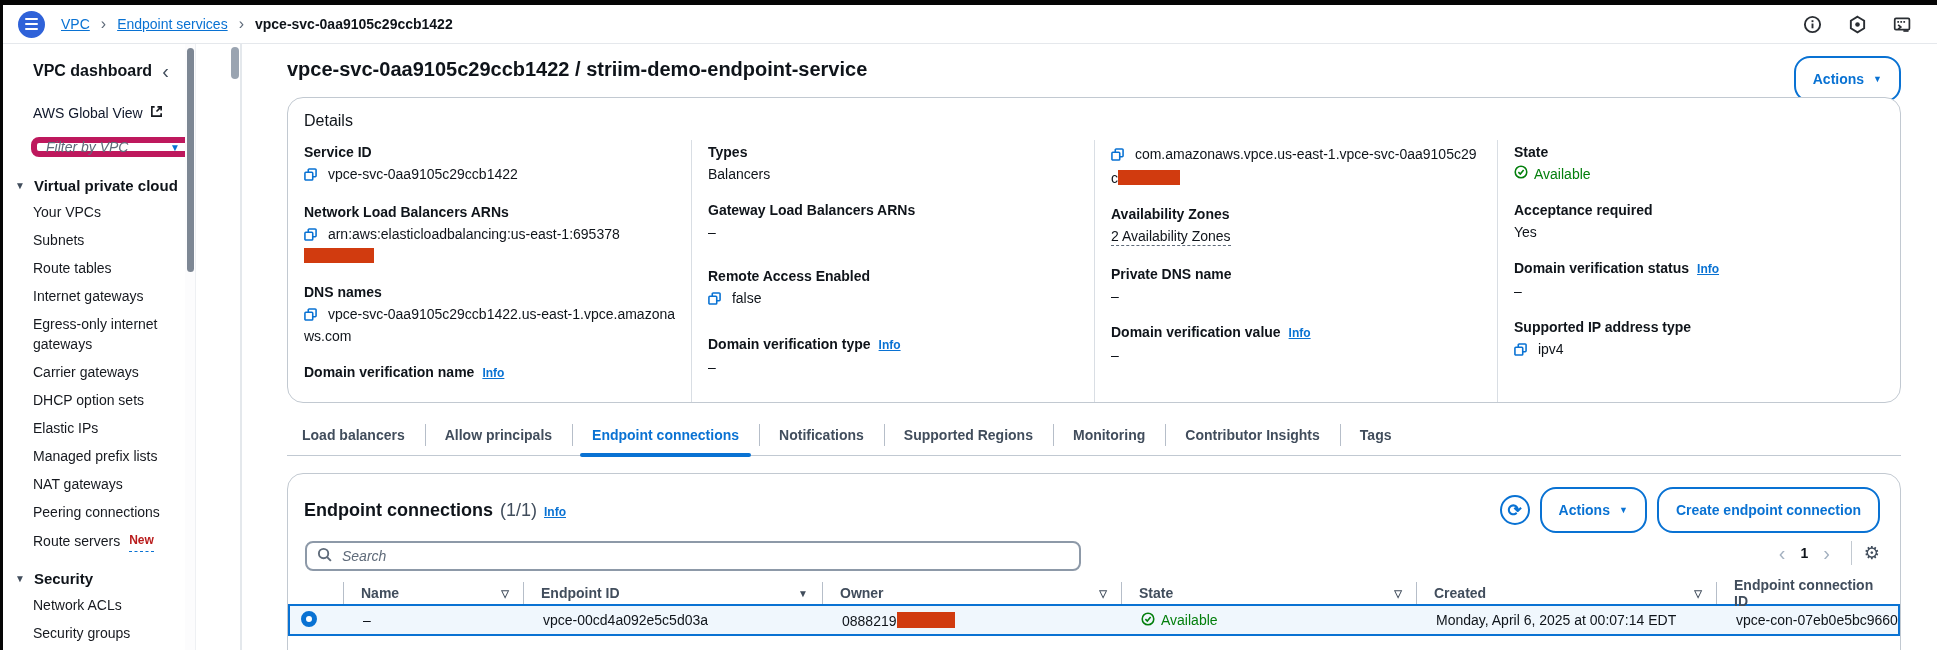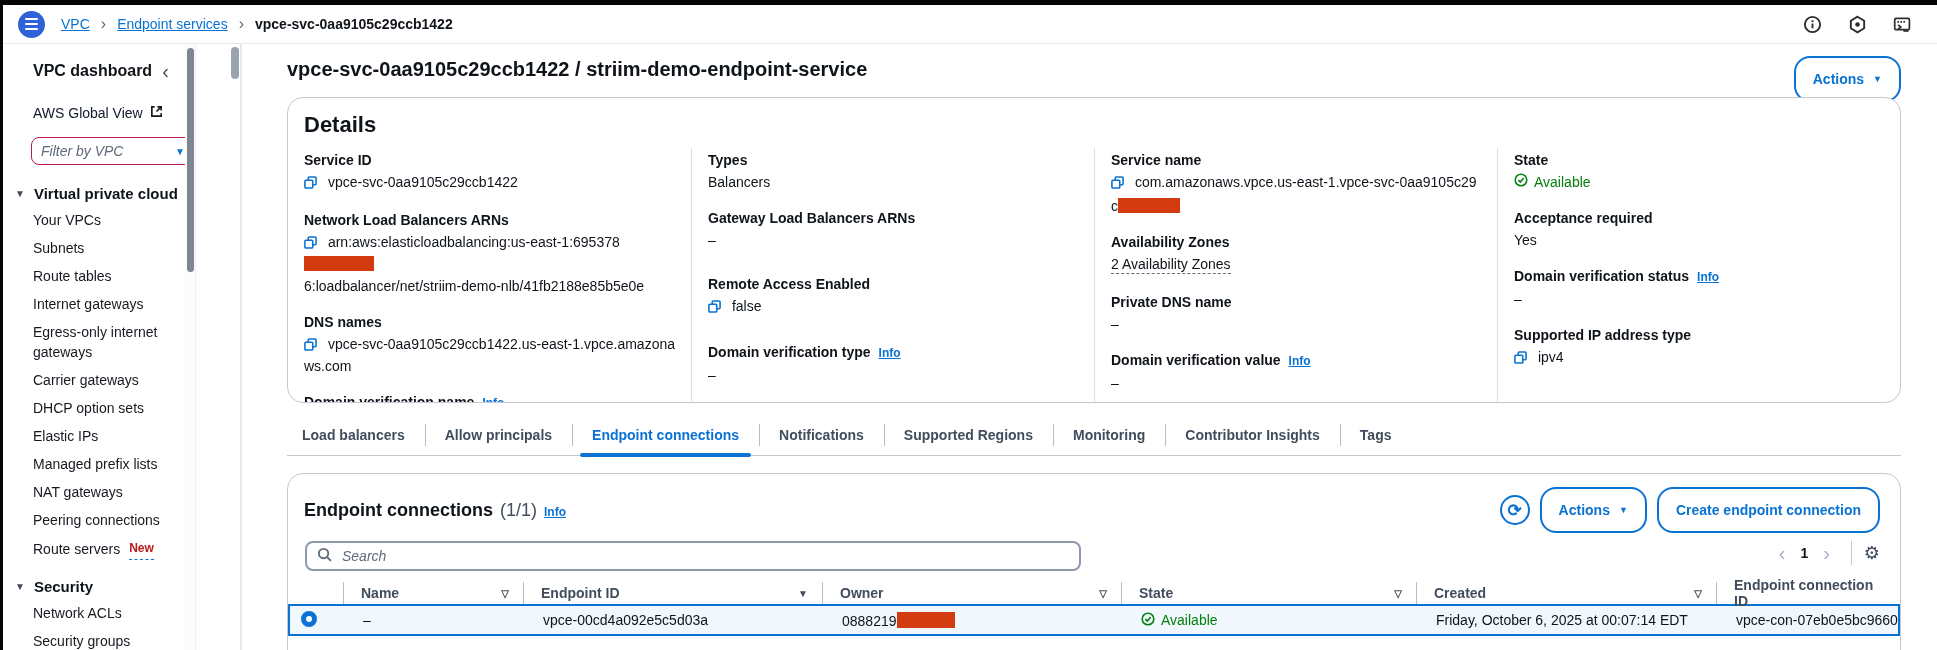--- a/index.html
+++ b/index.html
@@ -25,21 +25,21 @@
   .bc-current { color:#0f141a; font-weight:700; }
   .topbar-right { margin-left:auto; display:flex; align-items:center; gap:26px; color:#2a2e33; }
   .topbar-right .tb-icon { width:19px; height:19px; display:flex; align-items:center; justify-content:center; cursor:pointer; }
 
   
   .sidebar { position:absolute; left:3px; top:44px; width:182px; height:606px; background:#fff; }
   .sb-title-row { display:flex; align-items:center; justify-content:space-between; margin:18px 16px 0 30px; }
   .sb-title { font-size:16px; font-weight:700; }
   .sb-collapse { color:#414d5c; font-size:20px; line-height:14px; cursor:pointer; }
   .sb-global { margin:25px 0 0 30px; display:flex; align-items:center; gap:7px; color:#0f172a; cursor:pointer; }
-  .sb-filter { margin:16px 0 0 28px; width:164px; height:28px; border:1px solid #be185d; border-radius:8px;
+  .sb-filter { margin:16px 0 0 28px; width:164px; height:20px; border:6px solid #be185d; border-radius:8px;
                display:flex; align-items:center; padding:0 9px; cursor:pointer; }
   .sb-filter .ph { font-style:italic; color:#5f6b7a; flex:1; }
   .sb-filter .caret { color:#0972d3; font-size:10px; }
   .sb-section-title { display:flex; align-items:center; gap:9px; margin:20px 0 4px 12px; font-size:15px; font-weight:700; cursor:pointer; }
   .sb-section-title .caret { font-size:10px; color:#414d5c; }
   .sb-list { list-style:none; margin:0; padding:0; }
   .sb-list li { padding:4px 14px 4px 30px; line-height:20px; color:#16191f; cursor:pointer; }
   .new-badge { color:#b91c1c; font-size:12px; font-weight:700; border-bottom:1px dashed #0972d3; padding-bottom:1px; margin-left:9px; }
 
   
@@ -57,21 +57,21 @@
   .btn { height:46px; border:2px solid #0972d3; border-radius:16px; background:#fff; color:#0972d3;
          font-weight:700; font-size:14px; padding:0 17px; display:inline-flex; align-items:center; gap:9px;
          font-family:inherit; cursor:pointer; white-space:nowrap; }
   .btn .caret { font-size:9px; }
   .icon-btn { width:30px; height:30px; border:2px solid #0972d3; border-radius:50%; background:#fff; color:#0972d3;
               display:flex; align-items:center; justify-content:center; font-size:17px; font-weight:700; cursor:pointer; }
 
   
   .card { border:1px solid #c2c9d1; border-radius:16px; background:#fff; }
   .details-card { position:absolute; left:44px; top:53px; width:1614px; height:306px; overflow:hidden; }
-  .details-head { font-size:22px; font-weight:700; margin:14px 0 10px 16px; }
+  .details-head { font-size:16px; font-weight:400; margin:14px 0 10px 16px; }
   .details-grid { display:grid; grid-template-columns:1fr 1fr 1fr 1fr; }
   .dcol { padding:2px 16px 14px 16px; }
   .dcol + .dcol { border-left:1px solid #d9dee4; }
   .dfield { margin-bottom:16px; }
   .dfield .lbl { font-weight:700; line-height:20px; display:flex; align-items:baseline; gap:8px; }
   .dfield .val { line-height:20px; margin-top:2px; word-break:break-all; }
   .info-link { color:#0972d3; font-size:12px; font-weight:700; cursor:pointer;text-decoration:underline; }
   .copy-ic { display:inline-block; vertical-align:-2px; margin-right:7px; cursor:pointer; }
   .redact { display:inline-block; width:70px; height:15px; vertical-align:-2px; }
   .redact.small { width:62px; }
@@ -248,21 +248,20 @@
           <div class="lbl">
               <span>Network Load Balancers ARNs</span>
             </div>
           <div class="val">
             <span class="copy-ic"><svg width="13" height="13" viewBox="0 0 14 14" fill="none">
                   <rect x="4.6" y="1" width="8.4" height="8.4" rx="1" stroke="#0972d3" stroke-width="1.7"></rect>
                   <rect x="1" y="4.6" width="8.4" height="8.4" rx="1" stroke="#0972d3" stroke-width="1.7" fill="#fff"></rect>
                 </svg></span>
             <span>arn:aws:elasticloadbalancing:us-east-1:695378</span><span class="redact" style="background:#d13b0f"></span>
           </div>
-          <div class="val">6:loadbalancer/net/striim-demo-nlb/41fb2188e85b5e0e</div>
         </div>
         <div class="dfield">
           <div class="lbl">
               <span>DNS names</span>
             </div>
           <div class="val">
             <span class="copy-ic"><svg width="13" height="13" viewBox="0 0 14 14" fill="none">
                   <rect x="4.6" y="1" width="8.4" height="8.4" rx="1" stroke="#0972d3" stroke-width="1.7"></rect>
                   <rect x="1" y="4.6" width="8.4" height="8.4" rx="1" stroke="#0972d3" stroke-width="1.7" fill="#fff"></rect>
                 </svg></span>
@@ -307,23 +306,20 @@
           <div class="lbl">
             <span>Domain verification type</span>
             <span class="info-link">Info</span>
           </div>
           <div class="val">–</div>
         </div>
       </div>
 
       <div class="dcol">
         <div class="dfield">
-          <div class="lbl">
-              <span>Service name</span>
-            </div>
           <div class="val">
             <span class="copy-ic"><svg width="13" height="13" viewBox="0 0 14 14" fill="none">
                   <rect x="4.6" y="1" width="8.4" height="8.4" rx="1" stroke="#0972d3" stroke-width="1.7"></rect>
                   <rect x="1" y="4.6" width="8.4" height="8.4" rx="1" stroke="#0972d3" stroke-width="1.7" fill="#fff"></rect>
                 </svg></span>
             <span>com.amazonaws.vpce.us-east-1.vpce-svc-0aa9105c29</span>
           </div>
           <div class="val"><span>c</span><span class="redact small" style="background:#d13b0f"></span></div>
         </div>
         <div class="dfield" style="margin-bottom:18px;">
@@ -477,20 +473,20 @@
       </div>
       <div class="tcell">
         <span class="status">
           <span><svg width="14" height="14" viewBox="0 0 16 16" fill="none">
                 <circle cx="8" cy="8" r="6.6" stroke="#037f0c" stroke-width="1.8"></circle>
                 <path d="M5 8.2 7.2 10.4 11 5.8" stroke="#037f0c" stroke-width="1.8" fill="none"></path>
               </svg></span>
           <span>Available</span>
         </span>
       </div>
-      <div class="tcell">Friday, October 6, 2025 at 00:07:14 EDT</div>
+      <div class="tcell">Monday, April 6, 2025 at 00:07:14 EDT</div>
       <div class="tcell">vpce-con-07eb0e5bc9660</div>
     </div>
   </div>
 
 </div>
 
 <div class="frame-left"></div>
 
 </body></html>

